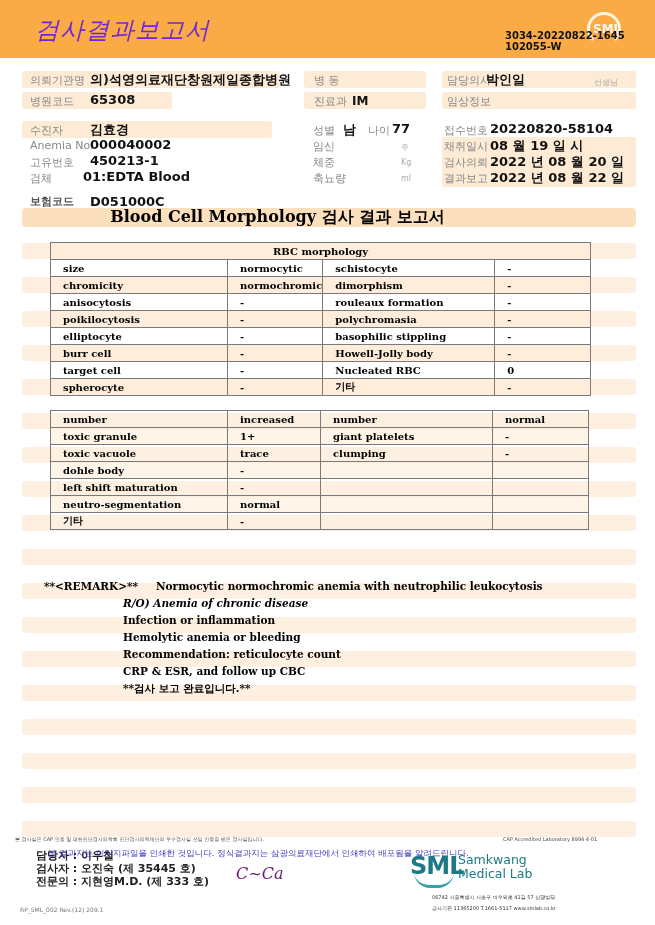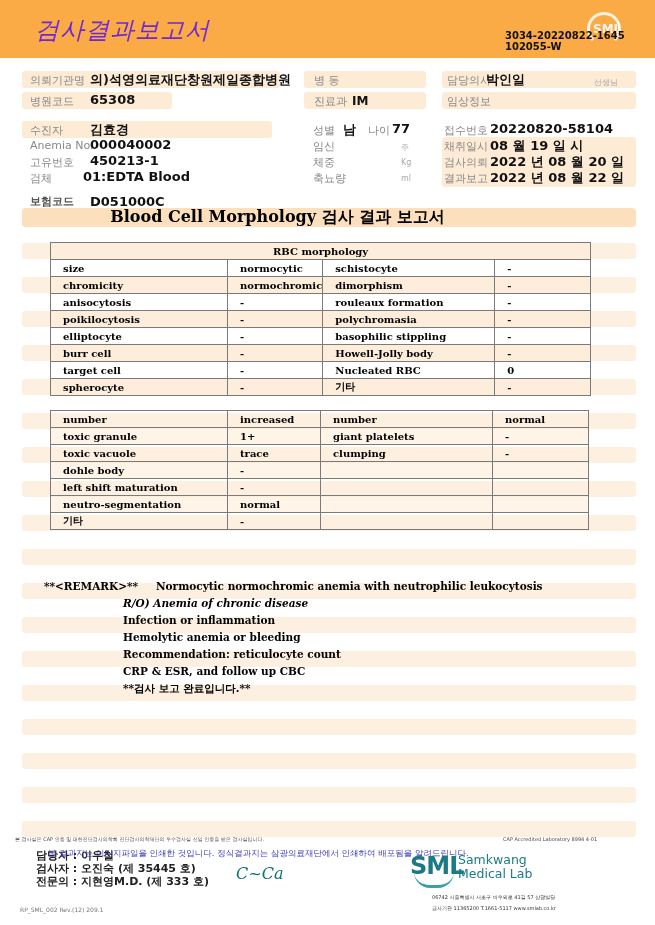--- a/index.html
+++ b/index.html
@@ -23,21 +23,21 @@
   .remark { position: absolute; font-family: "DejaVu Serif", serif; font-size: 10.5px; font-weight: bold; white-space: nowrap; }
   .tiny { position: absolute; font-size: 5px; color: #444; white-space: nowrap; }
   .notice { position: absolute; left: 48px; top: 848px; font-size: 8.5px; color: #3b3bbf; white-space: nowrap; }
   .sign { position: absolute; left: 36px; font-size: 11px; font-weight: bold; color: #222; white-space: nowrap; }
   .footer-code { position: absolute; left: 20px; top: 906px; font-size: 6px; color: #777; }
   .sml-logo { position: absolute; left: 410px; top: 852px; }
   .sml-mark { position: absolute; left: 0; top: 0; font-size: 24px; font-weight: bold; color: #1b7a86; font-family: "DejaVu Sans", sans-serif; letter-spacing: -1px; }
   .sml-swoosh { position: absolute; left: 4px; top: 20px; width: 40px; height: 16px; border-bottom: 3px solid #37a1ab; border-radius: 0 0 20px 20px; }
   .sml-name { position: absolute; left: 48px; top: 1px; font-size: 12.5px; color: #1b7a86; line-height: 14px; white-space: nowrap; }
   .addr { position: absolute; font-size: 5px; color: #333; white-space: nowrap; }
-  .signature { position: absolute; left: 236px; top: 864px; font-family: "DejaVu Serif", serif; font-style: italic; font-size: 16px; color: #0f766e; }
+  .signature { position: absolute; left: 236px; top: 864px; font-family: "DejaVu Serif", serif; font-style: italic; font-size: 16px; color: #701a75; }
 </style>
 </head>
 <body>
 
 <div class="header">
   <div class="header-title">검사결과보고서</div>
   <div class="header-logo">
       <span>SML</span>
     </div>
   <div class="header-code">

